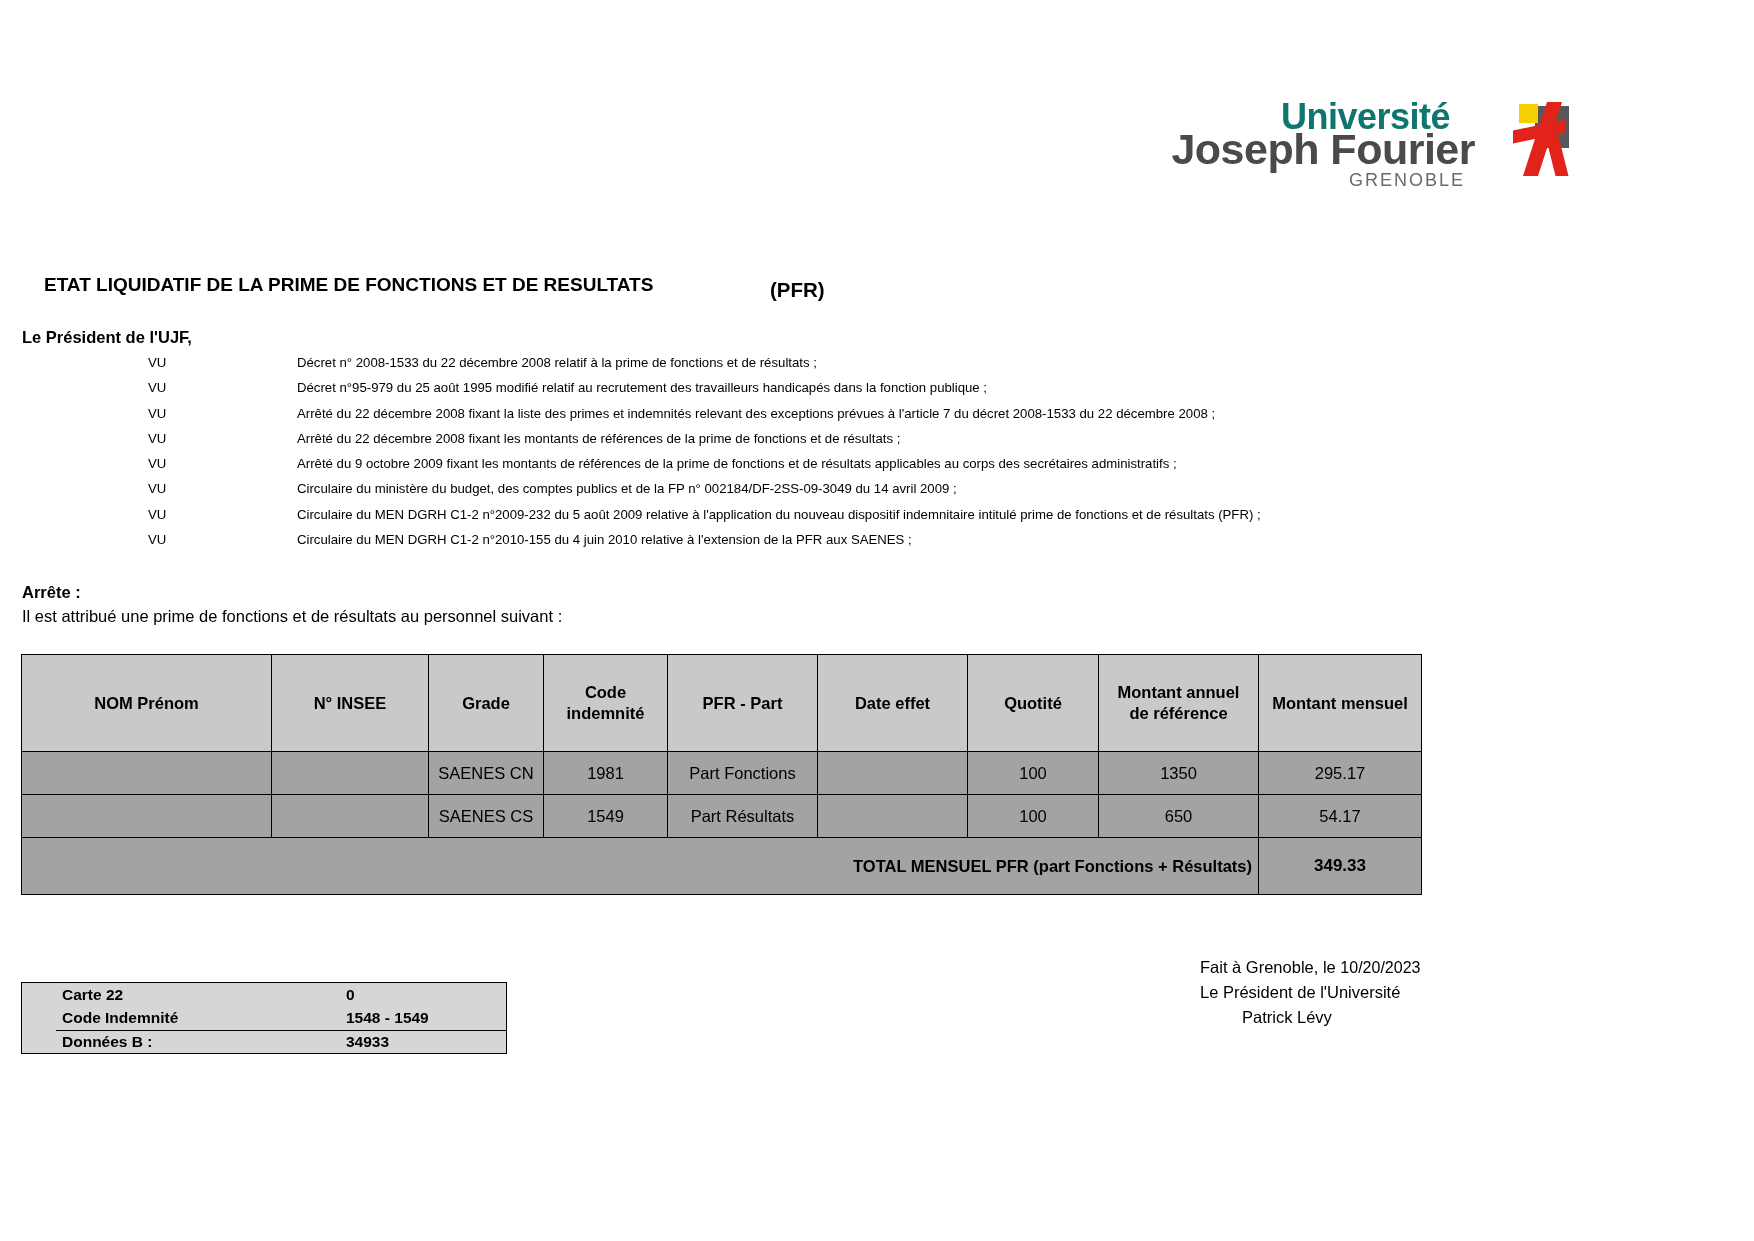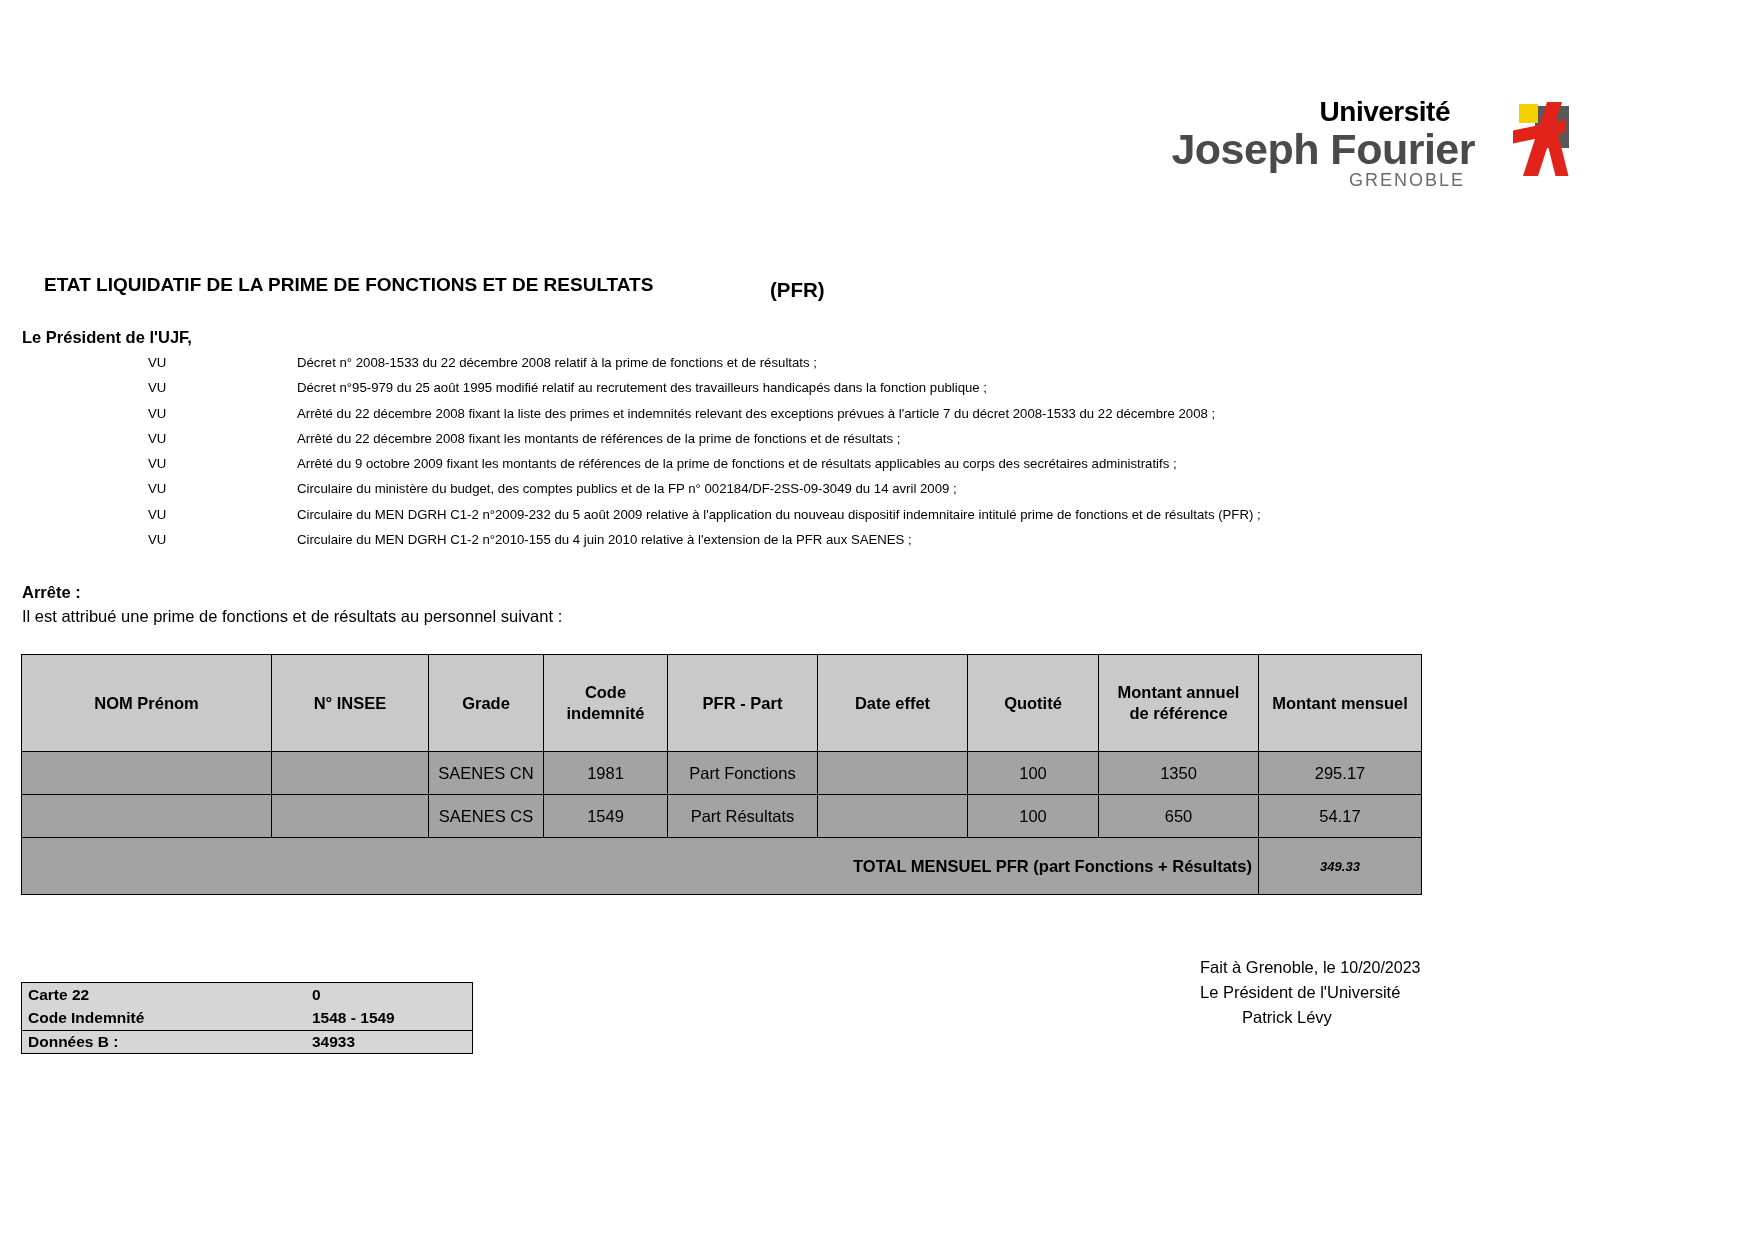--- a/index.html
+++ b/index.html
@@ -38,23 +38,23 @@
     position: absolute;
     left: 1155px;
     top: 96px;
     width: 420px;
     height: 100px;
   }
   .logo-l1 {
     position: absolute;
     right: 125px;
     top: 0px;
-    font-size: 28px;
-    font-weight: bold;
-    color: #000000;
+    font-size: 36px;
+    font-weight: bold;
+    color: #0f766e;
     letter-spacing: -0.5px;
     white-space: nowrap;
   }
   .logo-l2 {
     position: absolute;
     right: 100px;
     top: 29px;
     font-size: 43px;
     font-weight: bold;
     color: #4a4a4a;
@@ -216,24 +216,23 @@
     height: 56px;
     border-left: none;
     border-bottom: 1px solid #000;
   }
   .tbl .total-blank {
     border-right: none;
     border-bottom: 1px solid #000;
     height: 56px;
   }
   .tbl .total-val {
-    font-size: 13px;
+    font-size: 17px;
     font-weight: bold;
     height: 56px;
-    font-style: italic;
   }
   .c-nom   { width: 250px; }
   .c-insee { width: 157px; }
   .c-grade { width: 115px; }
   .c-code  { width: 124px; }
   .c-pfr   { width: 150px; }
   .c-date  { width: 150px; }
   .c-quot  { width: 131px; }
   .c-mar   { width: 160px; }
   .c-mm    { width: 163px; }
@@ -264,20 +263,21 @@
   .info-box {
     position: absolute;
     left: 21px;
     top: 982px;
     width: 450px;
     height: 70px;
     border: 1px solid #000000;
     background: #d6d6d6;
     font-size: 15.5px;
     font-weight: bold;
+    padding-left: 34px;
   }
   .info-row {
     position: relative;
     height: 23.3px;
     line-height: 23.3px;
   }
   .info-row .k {
     position: absolute;
     left: 6px;
     top: 0;

